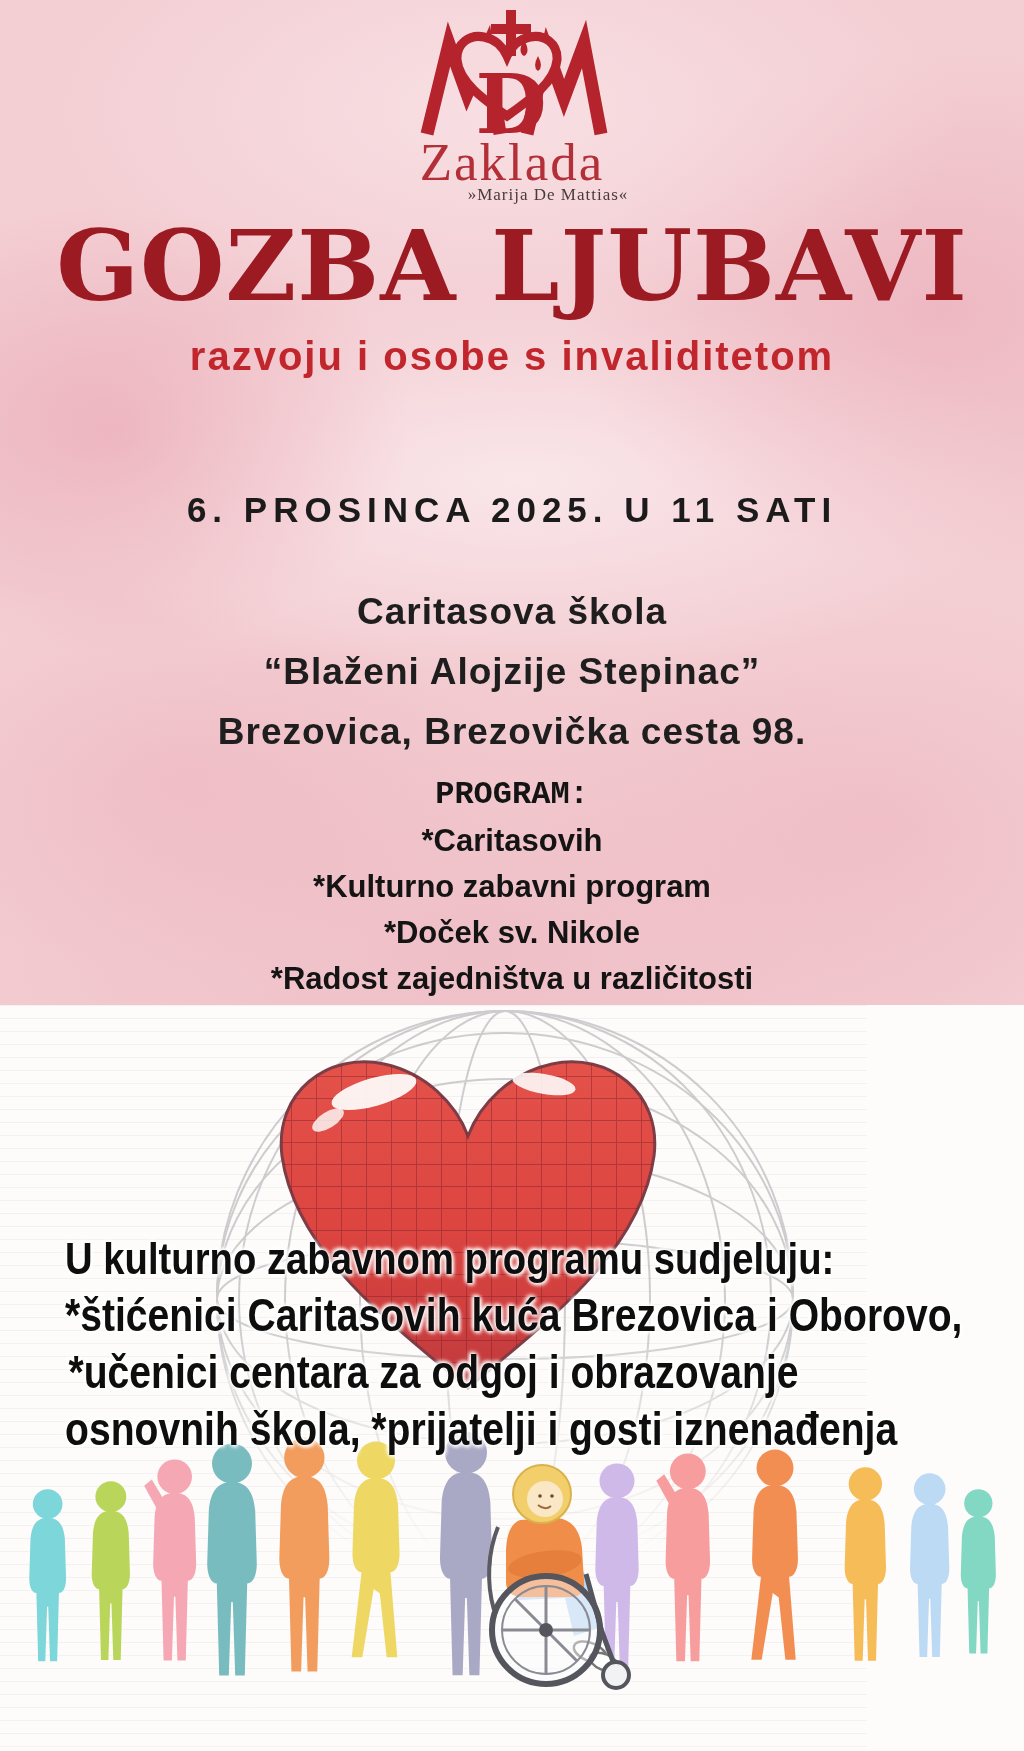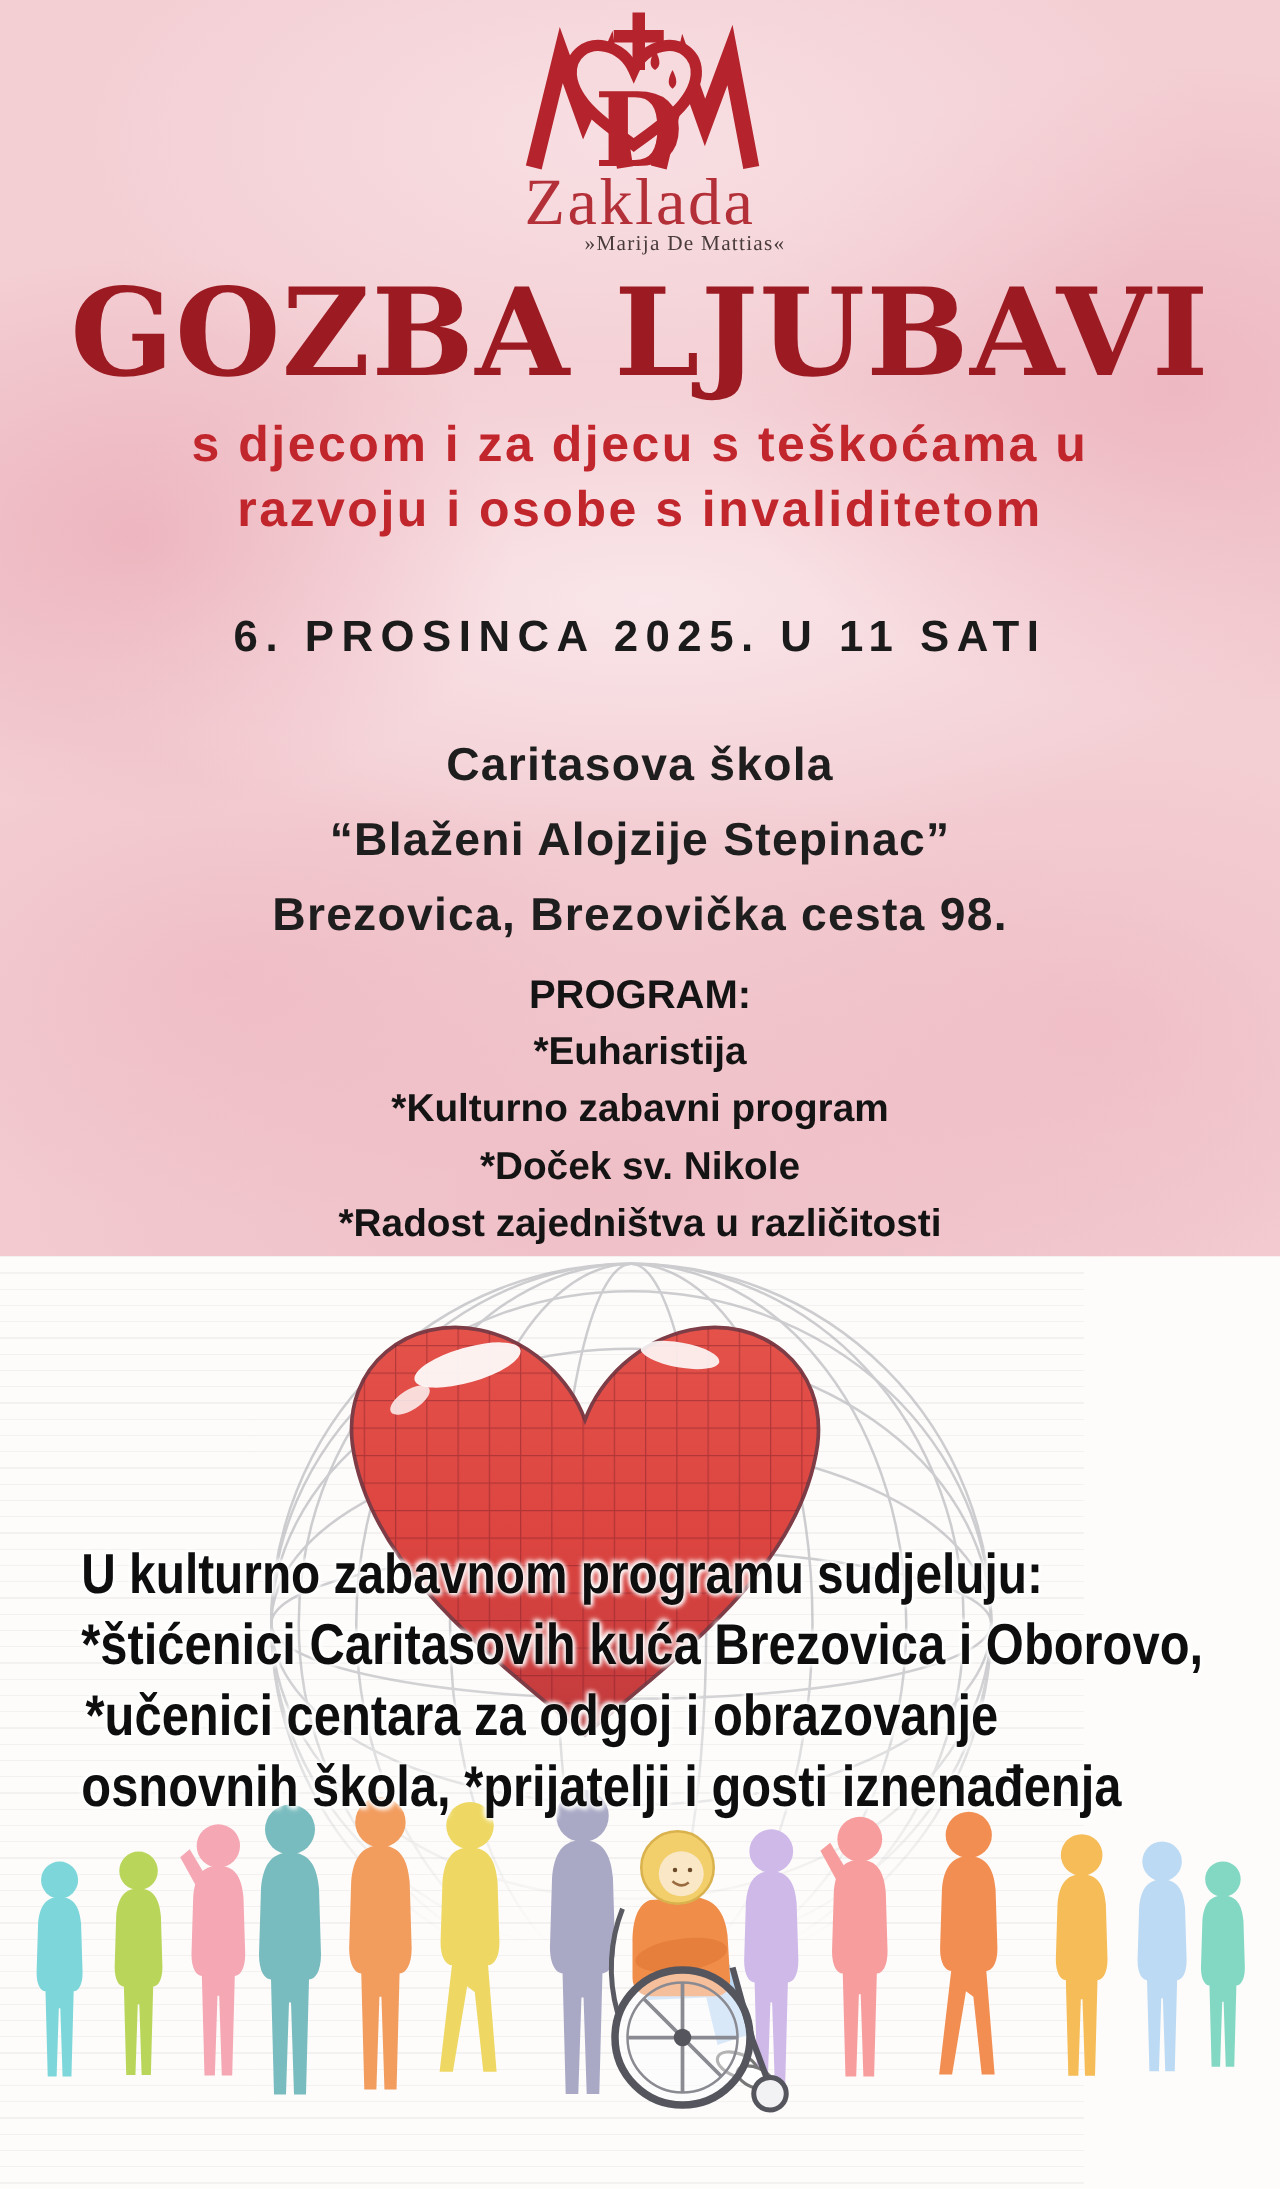--- a/index.html
+++ b/index.html
@@ -29,21 +29,21 @@
     color:#4a3b3b;letter-spacing:1px;padding-left:36px;}
   .main-title{top:212px;font-family:"DejaVu Serif","Liberation Serif",serif;font-weight:bold;
     font-size:97px;line-height:108px;letter-spacing:1px;color:var(--title-red,#9c1b23);}
   .subtitle{top:330px;font-weight:bold;font-size:40px;line-height:52px;letter-spacing:2px;
     color:var(--subtitle-red,#c2262d);}
   .event-date{top:489px;font-weight:bold;font-size:35px;line-height:42px;letter-spacing:6px;
     color:var(--body-black,#1b1b1b);}
   .venue{top:582px;font-weight:bold;font-size:37px;line-height:60px;letter-spacing:1px;
     color:#1e1e1e;}
   .program{top:772px;font-weight:bold;font-size:31px;line-height:46px;color:#141414;}
-  .program .ph{font-size:32px;}
+  .program .ph{font-size:32px;font-family:Liberation Mono, monospace;}
   
   .white-section{
     position:absolute;top:1005px;left:0;width:867px;height:746px;
     background:
       repeating-linear-gradient(180deg, rgba(120,120,130,0.08) 0 1px, rgba(0,0,0,0) 1px 13px),
       #fdfcfa;
   }
   .globe-svg{position:absolute;left:212px;top:1px;z-index:1;
     -webkit-mask-image:linear-gradient(180deg,#000 55%,rgba(0,0,0,0.3) 78%,transparent 94%);
     mask-image:linear-gradient(180deg,#000 55%,rgba(0,0,0,0.3) 78%,transparent 94%);}
@@ -84,35 +84,34 @@
       </g>
       <text x="104" y="127" text-anchor="middle" font-family="DejaVu Serif, Liberation Serif, serif" font-size="82" font-weight="bold" fill="#b5232c">D</text>
     </svg>
 
     <div class="center-text zaklada">Zaklada</div>
     <div class="center-text mdm-caption">»Marija De Mattias«</div>
 
     <h1 class="center-text main-title">GOZBA LJUBAVI</h1>
 
     <div class="center-text subtitle">
-      <div>s djecom i za djecu s teškoćama u</div>
       <div>razvoju i osobe s invaliditetom</div>
     </div>
 
     <div class="center-text event-date">6. PROSINCA 2025. U 11 SATI</div>
 
     <div class="center-text venue">
       <div>Caritasova škola</div>
       <div>“Blaženi Alojzije Stepinac”</div>
       <div>Brezovica, Brezovička cesta 98.</div>
     </div>
 
     <div class="center-text program">
       <div class="ph">PROGRAM:</div>
-      <div>*Euharistija</div>
+      <div>*Caritasovih</div>
       <div>*Kulturno zabavni program</div>
       <div>*Doček sv. Nikole</div>
       <div>*Radost zajedništva u različitosti</div>
     </div>
   </section>
 
   <section class="white-section">
 
     <svg class="globe-svg" width="586" height="586" viewBox="0 0 586 586">
       <g fill="none" stroke="#a6a6ae" stroke-width="2" opacity="0.55">

